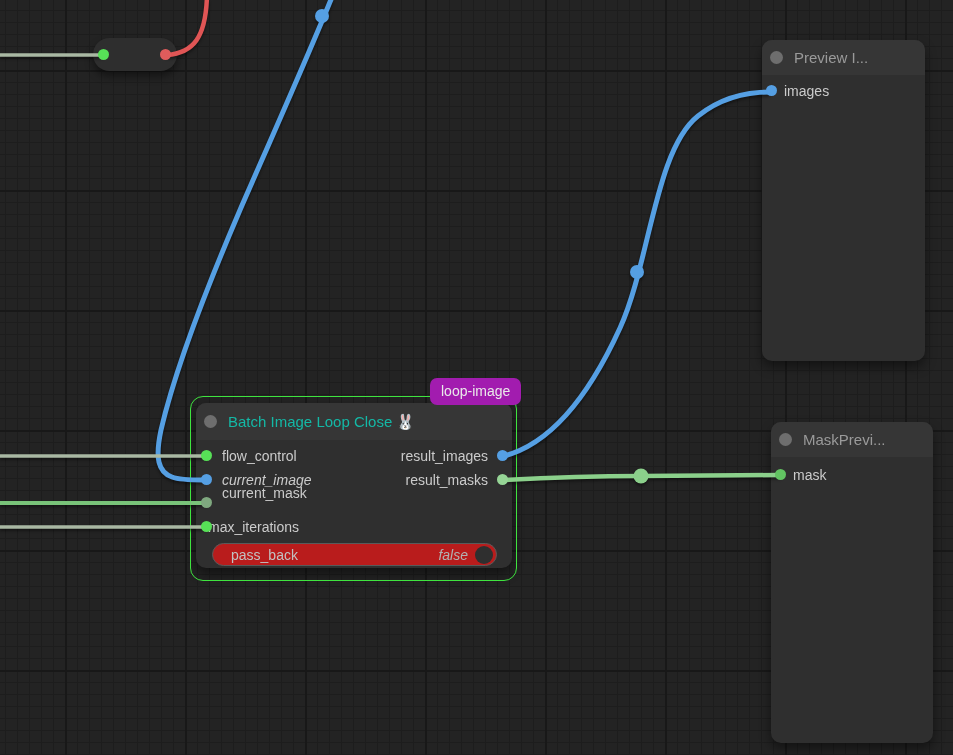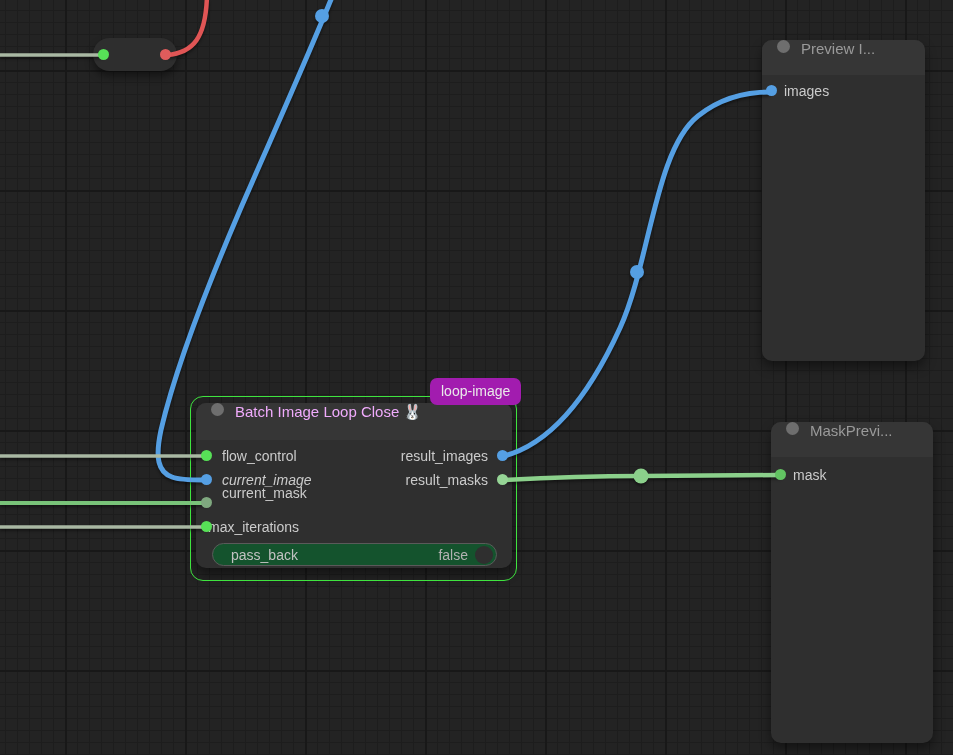--- a/index.html
+++ b/index.html
@@ -14,46 +14,46 @@
       linear-gradient(90deg,#1d1d1d 1px, transparent 1px);
     background-size:120px 120px,120px 120px,12px 12px,12px 12px;
     background-position:0 70px,65px 0,0 70px,65px 0;
   }
   .node{
     position:absolute;background:#2f2f2f;border-radius:10px;
     box-shadow:0 6px 12px rgba(0,0,0,.45);
   }
   .node-header{
     height:37px;background:#363636;border-radius:10px 10px 0 0;
-    display:flex;align-items:flex-start;padding:0 10px 0 15px;box-sizing:border-box;
+    display:flex;align-items:center;padding:0 10px 0 8px;box-sizing:border-box;
   }
   .collapse-dot{
     width:13px;height:13px;border-radius:50%;background:#6e6e6e;
     margin-right:11px;flex:0 0 auto;
   }
   .node-title{
-    font-size:15px;color:#f0abfc;white-space:nowrap;overflow:hidden;
+    font-size:15px;color:#14b8a6;white-space:nowrap;overflow:hidden;
   }
   .node-title.dim{color:#9a9a9a;}
   .port-dot{
     position:absolute;width:11px;height:11px;border-radius:50%;z-index:6;
   }
   .port-label{
     position:absolute;font-size:14px;color:#cbcbcb;line-height:20px;height:20px;
     white-space:nowrap;
   }
   .port-label.right{text-align:right;}
   .widget{
     position:absolute;left:16px;top:140px;width:285px;height:23px;
-    background:#14532d;border:1px solid #5a5a5a;border-radius:12px;
+    background:#b91c1c;border:1px solid #5a5a5a;border-radius:12px;
     display:flex;align-items:center;box-sizing:border-box;
     padding:0 3px 0 18px;font-size:14px;
   }
   .widget-label{color:#c2c2c2;flex:1 1 auto;}
-  .widget-value{color:#b2b2b2;margin-right:7px;}
+  .widget-value{color:#b2b2b2;margin-right:7px;font-style:italic;}
   .widget-knob{
     width:18px;height:18px;border-radius:50%;background:#2f2f2f;flex:0 0 auto;
   }
   .selection-outline{
     position:absolute;left:190px;top:396px;width:327px;height:185px;
     border:1.5px solid #3fe43f;border-radius:13px;z-index:4;box-sizing:border-box;
   }
   .badge{
     position:absolute;left:430px;top:378px;height:27px;line-height:27px;
     padding:0 11px;background:#a21caf;border-radius:7px;color:#eaeaea;

